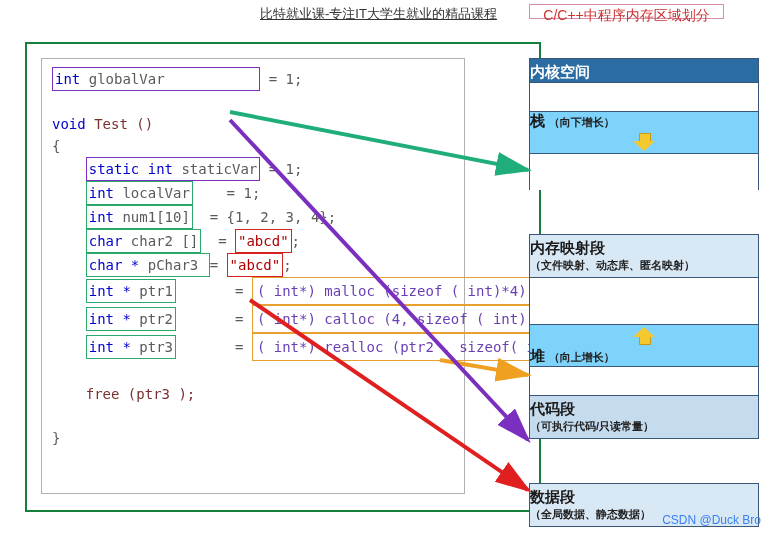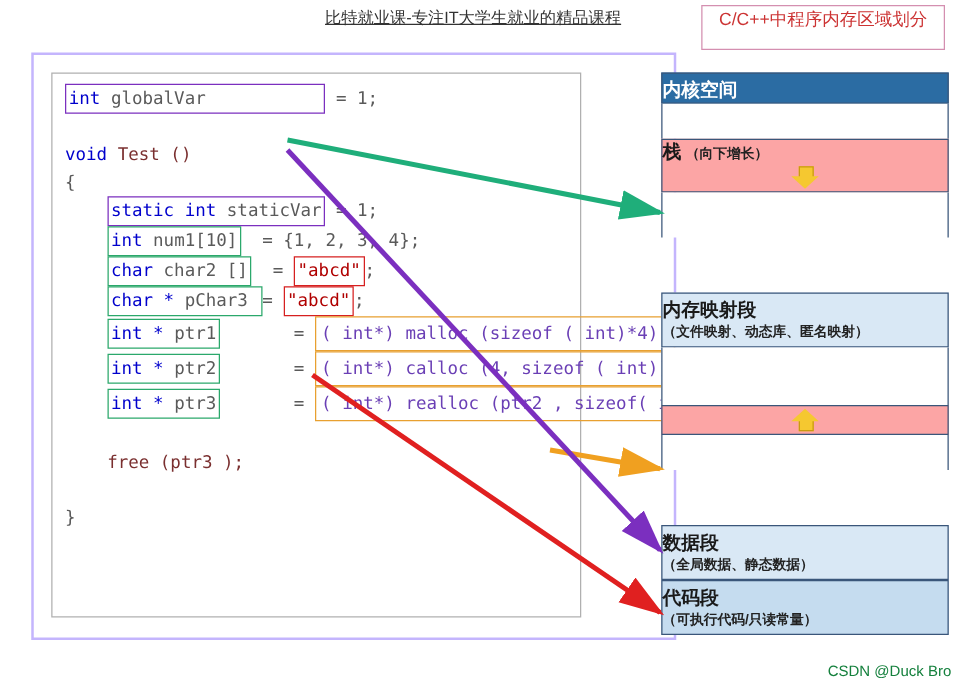--- a/index.html
+++ b/index.html
@@ -1,62 +1,63 @@
 <!DOCTYPE html>
 <html><head>
 <meta charset="utf-8">
 <style>
   * { box-sizing: border-box; margin: 0; padding: 0; }
   body { font-family: "Microsoft YaHei", Arial, sans-serif; width: 781px; height: 550px; position: relative; background: #fff; font-size: 13px; }
   .header-text { position: absolute; top: 5px; left: 260px; font-size: 13px; color: #333; text-decoration: underline; }
-  .title-box { position: absolute; top: 4px; left: 529px; width: 195px; height: 36px; border: 1.5px solid #d48fb0; color: #c33; text-align: center; line-height: 20px; font-size: 14px; margin-left: 32px; }
-  .code-panel { position: absolute; top: 42px; left: 25px; width: 516px; height: 470px; border: 2px solid #c4b5fd; background: #fff; }
+  .title-box { position: absolute; top: 4px; left: 529px; width: 195px; height: 15px; border: 1.5px solid #d48fb0; color: #c33; text-align: center; line-height: 20px; font-size: 14px; }
+  .code-panel { position: absolute; top: 42px; left: 25px; width: 516px; height: 470px; border: 2px solid #15803d; background: #fff; }
   .inner-panel { position: absolute; top: 14px; left: 14px; width: 424px; height: 436px; border: 1.5px solid #b0b0b0; padding: 8px 10px; font-family: Consolas, monospace; font-size: 14px; line-height: 22px; }
   .kw { color: #0000cc; }
   .typ { color: #6a3fb5; }
   .fn { color: #7a2f2f; }
   .str { color: #b00000; }
   .code-line { white-space: pre; color: #5a5a5a; }
   .box-purple { border: 1.5px solid #7b2fbf; padding: 0 2px; display: inline-block; }
   .box-green  { border: 1.5px solid #2ba86b; padding: 0 2px; display: inline-block; }
   .box-red    { border: 1.5px solid #d62020; padding: 0 2px; display: inline-block; }
   .orange-block { border: 1.5px solid #e8a030; display: inline-block; padding: 2px 4px; }
   .mem-col { position: absolute; top: 58px; left: 529px; width: 230px; }
   .mem-seg { border: 1.5px solid #3a567a; text-align: left; }
   .seg-title { font-size: 15px; font-weight: bold; color: #1a1a1a; padding-top: 4px; }
   .seg-sub { font-size: 11px; color: #222; padding-bottom: 4px; font-weight: bold; }
   .gap { height: 4px; border-left: 1.5px solid #3a567a; border-right: 1.5px solid #3a567a; background: #fff; }
   .bg1 { background: #2b6ca3; color: #fff; }
   .bg1 .seg-title, .bg1 .seg-sub { color: #fff; }
-  .bg2 { background: #fca5a5; }
+  .bg2 { background: #7dd3fc; }
   .bg3 { background: #d9e8f5; margin-top: 44px; }
   .bg4 { background: #c5dcef; }
   .arrow-down, .arrow-up { width: 22px; height: 18px; margin: 2px auto; position: relative; }
   .arrow-down::before, .arrow-up::before { content:""; position:absolute; left:6px; width:10px; height:8px; background:#f5c830; border:1px solid #c99a10; }
   .arrow-down::after, .arrow-up::after { content:""; position:absolute; left:0; border-left:11px solid transparent; border-right:11px solid transparent; }
   .arrow-down::before { top:0; }
   .arrow-down::after { top:8px; border-top:10px solid #f5c830; }
   .arrow-up::before { bottom:0; }
   .arrow-up::after { bottom:8px; border-bottom:10px solid #f5c830; }
-  .watermark { position:absolute; bottom:6px; right:20px; color:#15803d; font-size:12px; }
+  .watermark { position:absolute; bottom:23px; right:20px; color:#3b82f6; font-size:12px; }
   svg.arrows { position:absolute; top:0; left:0; width:781px; height:550px; pointer-events:none; }
 </style>
 </head>
 <body>
 
 <div class="header-text">比特就业课-专注IT大学生就业的精品课程</div>
 <div class="title-box">C/C++中程序内存区域划分</div>
 
 <div class="code-panel">
   <div class="inner-panel">
     <div class="code-line"><span class="box-purple"><span class="kw">int</span><span> globalVar</span>           </span><span> = 1;</span></div>
     <div class="code-line">&nbsp;</div>
     <div class="code-line"><span class="kw">void</span><span class="fn"> Test ()</span></div>
     <div class="code-line">{</div>
     <div class="code-line">    <span class="box-purple"><span class="kw">static int</span><span> staticVar</span></span><span> = 1;</span></div>
+    <div class="code-line">    <span class="box-green"><span class="kw">int</span><span> localVar</span></span><span>    = 1;</span></div>
     <div class="code-line">    <span class="box-green"><span class="kw">int</span><span> num1[10]</span></span><span>  = {1, 2, 3, 4};</span></div>
     <div class="code-line">    <span class="box-green"><span class="kw">char</span><span> char2 []</span></span><span>  = </span><span class="box-red str">"abcd"</span><span>;</span></div>
     <div class="code-line">    <span class="box-green"><span class="kw">char *</span><span> pChar3 </span></span><span>= </span><span class="box-red str">"abcd"</span><span>;</span></div>
     <div class="code-line">    <span class="box-green"><span class="kw">int *</span><span> ptr1</span></span><span>       = </span><span class="orange-block"><span class="typ">( int*) malloc (sizeof ( int)*4);</span></span></div>
     <div class="code-line">    <span class="box-green"><span class="kw">int *</span><span> ptr2</span></span><span>       = </span><span class="orange-block"><span class="typ">( int*) calloc (4, sizeof ( int));</span></span></div>
     <div class="code-line">    <span class="box-green"><span class="kw">int *</span><span> ptr3</span></span><span>       = </span><span class="orange-block"><span class="typ">( int*) realloc (ptr2 , sizeof( int )*4);</span></span></div>
     <div class="code-line">&nbsp;</div>
     <div class="code-line">    <span class="fn">free (ptr3 );</span></div>
     <div class="code-line">&nbsp;</div>
     <div class="code-line">}</div>
@@ -73,29 +74,30 @@
     <div class="arrow-down"></div>
   </div>
   <div class="gap" style="height:36px"></div>
   <div class="mem-seg bg3">
     <div class="seg-title">内存映射段</div>
     <div class="seg-sub">（文件映射、动态库、匿名映射）</div>
   </div>
   <div class="gap" style="height:46px"></div>
   <div class="mem-seg bg2">
     <div class="arrow-up"></div>
+    <div><span class="seg-title">堆</span> <span class="seg-sub">（向上增长）</span></div>
   </div>
   <div class="gap" style="height:28px"></div>
+  <div class="mem-seg bg4">
+    <div class="seg-title">代码段</div>
+    <div class="seg-sub">（可执行代码/只读常量）</div>
+  </div>
   <div class="mem-seg bg3">
     <div class="seg-title">数据段</div>
     <div class="seg-sub">（全局数据、静态数据）</div>
-  </div>
-  <div class="mem-seg bg4">
-    <div class="seg-title">代码段</div>
-    <div class="seg-sub">（可执行代码/只读常量）</div>
   </div>
 </div>
 
 <svg class="arrows">
   <defs>
     <marker id="ah-green" markerWidth="10" markerHeight="10" refX="8" refY="3" orient="auto">
         <path d="M0,0 L9,3 L0,6 Z" fill="#1fae7a"></path>
       </marker>
     <marker id="ah-orange" markerWidth="10" markerHeight="10" refX="8" refY="3" orient="auto">
         <path d="M0,0 L9,3 L0,6 Z" fill="#f0a020"></path>

